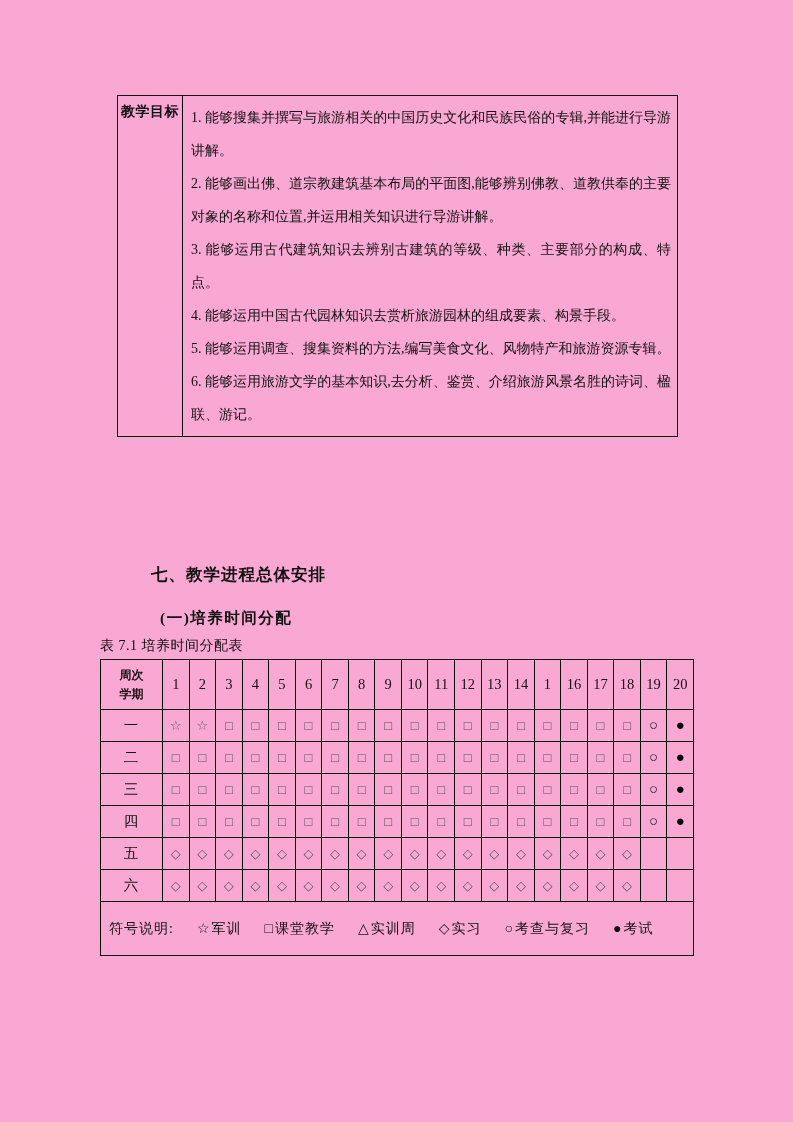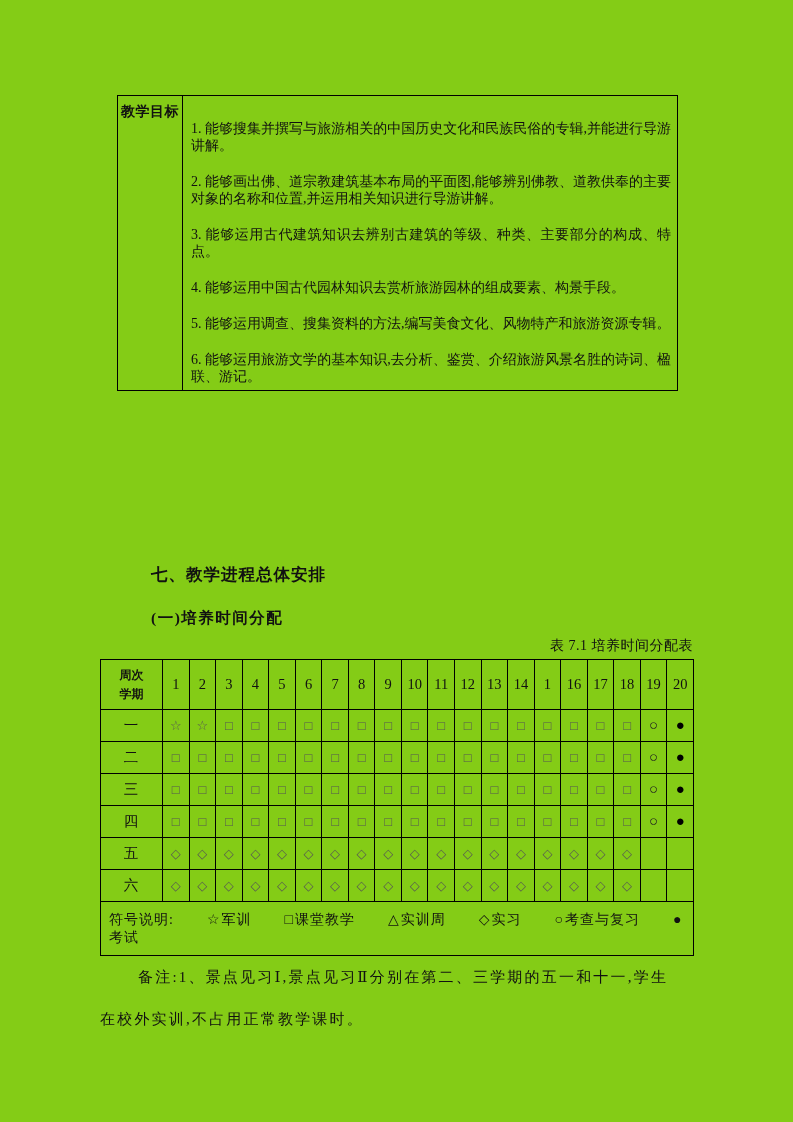--- a/index.html
+++ b/index.html
@@ -1,21 +1,21 @@
 <!DOCTYPE html>
 <html><head>
 <meta charset="utf-8">
 <style>
   * { margin:0; padding:0; box-sizing:border-box; }
   html,body { background:#e8e8e8; }
   .page {
     position:relative;
     width:793px; height:1122px;
     margin:0 auto;
-    background:#84cc16;
+    background:#f9a8d4;
     font-family:"Liberation Serif","DejaVu Serif",serif;
     color:#111111;
     overflow:hidden;
   }
 
   
   .info-table {
     position:absolute; left:117px; top:95px; width:561px;
     border-collapse:collapse; table-layout:fixed;
   }
@@ -26,35 +26,35 @@
   }
   .info-label {
     width:65px;
     font-weight:bold;
     text-align:center;
     padding-top:7px;
     font-size:14.5px;
     letter-spacing:0.5px;
   }
   .info-content { padding:5px 6px 5px 8px; }
-  .info-item { line-height:17px; text-align:justify;margin-top:19px; }
+  .info-item { line-height:33px; text-align:justify; }
 
   
   .heading {
     position:absolute; left:151px; top:564px;
     font-family:"Liberation Sans","DejaVu Sans",sans-serif;
     font-weight:bold; font-size:16.5px; letter-spacing:1px;
   }
   .subheading {
-    position:absolute; left:151px; top:608px;
+    position:absolute; left:160px; top:608px;
     font-weight:bold; font-size:15.5px; letter-spacing:1.5px;
   }
   .caption {
     position:absolute; left:100px; top:637px; width:593px;
-    text-align:right; font-size:14px; letter-spacing:0.5px;
+    text-align:left; font-size:14px; letter-spacing:0.5px;
   }
 
   
   .schedule {
     position:absolute; left:100px; top:659px; width:593px;
     border-collapse:collapse; table-layout:fixed;
   }
   .schedule th, .schedule td {
     border:1px solid #000;
     text-align:center; vertical-align:middle;
@@ -63,21 +63,21 @@
   .corner-th { height:50px; font-size:12px; font-weight:bold; line-height:19px; }
   .week-th { font-size:14.5px; font-weight:normal; }
   .sem-td { height:32px; font-size:14.5px; letter-spacing:1px; }
   .sym-td { height:32px; font-size:13px; color:#555; }
   .sym-td.ring { font-size:15px; color:#222; }
   .sym-td.solid { font-size:15px; color:#000; }
   .legend {
     height:54px; text-align:left !important;
     font-size:14px; padding-left:8px; letter-spacing:1px;
   }
-  .legend-item { margin-left:33px; }
+  .legend-item { margin-left:23px; }
   .legend-sym { margin-right:1px; }
 
   
   .note {
     position:absolute; left:100px; top:956px; width:597px;
     font-size:15px; line-height:42px; letter-spacing:2.2px;
     text-align:justify;
   }
   .note-line1 { display:block; text-indent:38px; }
   .note-line2 { display:block; }
@@ -301,18 +301,14 @@
       </tbody>
     <tbody>
       <tr>
         <td class="legend" colspan="21">
           <span>符号说明:</span><span id="legend-items"><span class="legend-item"><span class="legend-sym">☆</span><span>军训</span></span><span class="legend-item"><span class="legend-sym">□</span><span>课堂教学</span></span><span class="legend-item"><span class="legend-sym">△</span><span>实训周</span></span><span class="legend-item"><span class="legend-sym">◇</span><span>实习</span></span><span class="legend-item"><span class="legend-sym">○</span><span>考查与复习</span></span><span class="legend-item"><span class="legend-sym">●</span><span>考试</span></span></span>
         </td>
       </tr>
     </tbody>
   </table>
 
-  <p class="note">
-    <span class="note-line1">备注:1、景点见习Ⅰ,景点见习Ⅱ分别在第二、三学期的五一和十一,学生</span>
-    <span class="note-line2">在校外实训,不占用正常教学课时。</span>
-  </p>
 
 </div>
 
 </body></html>

